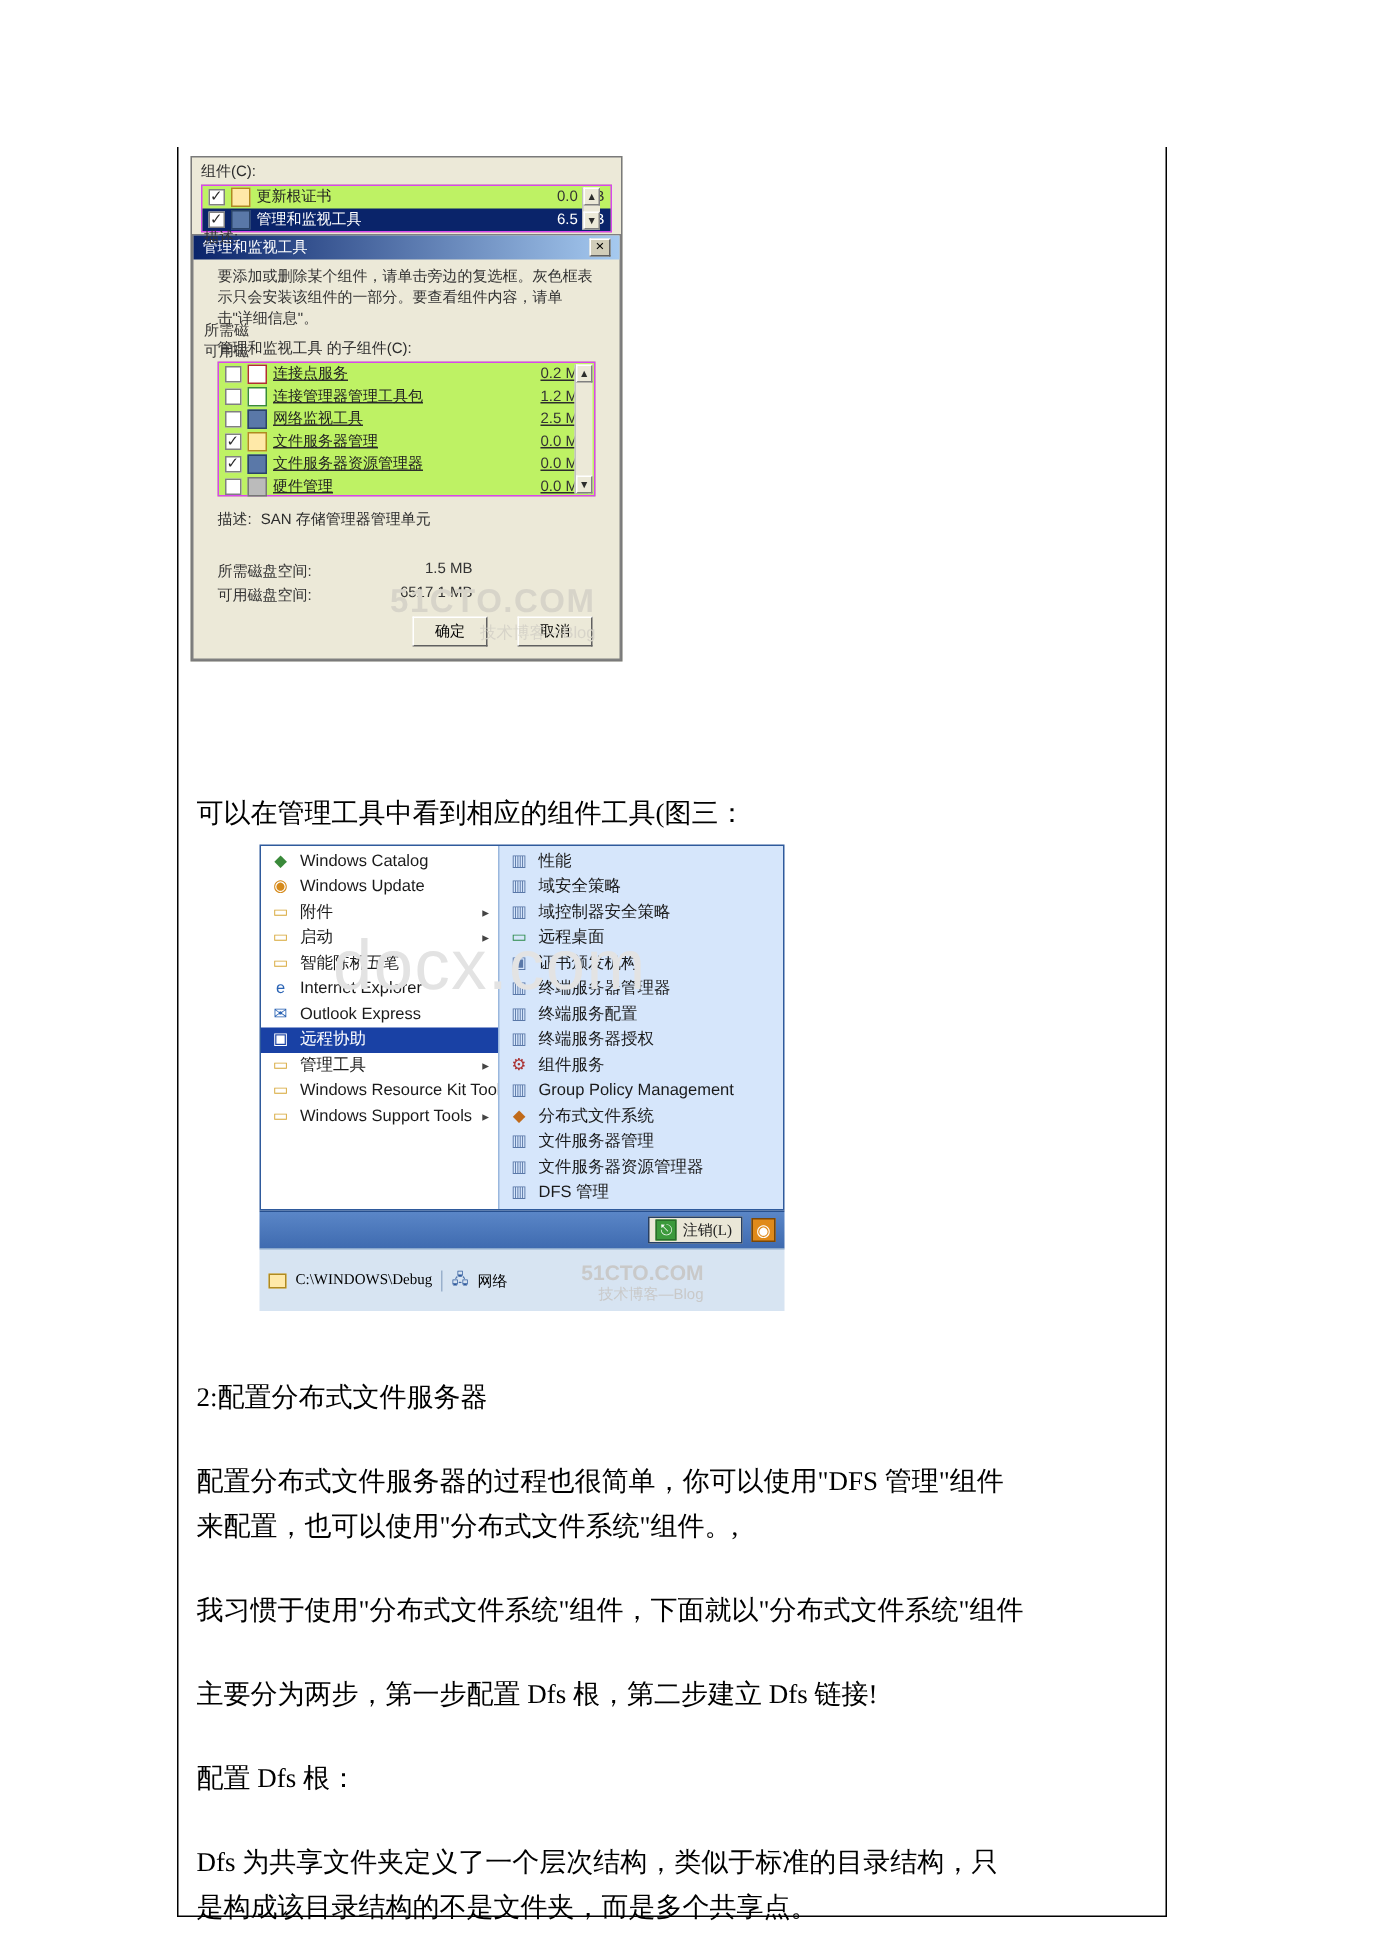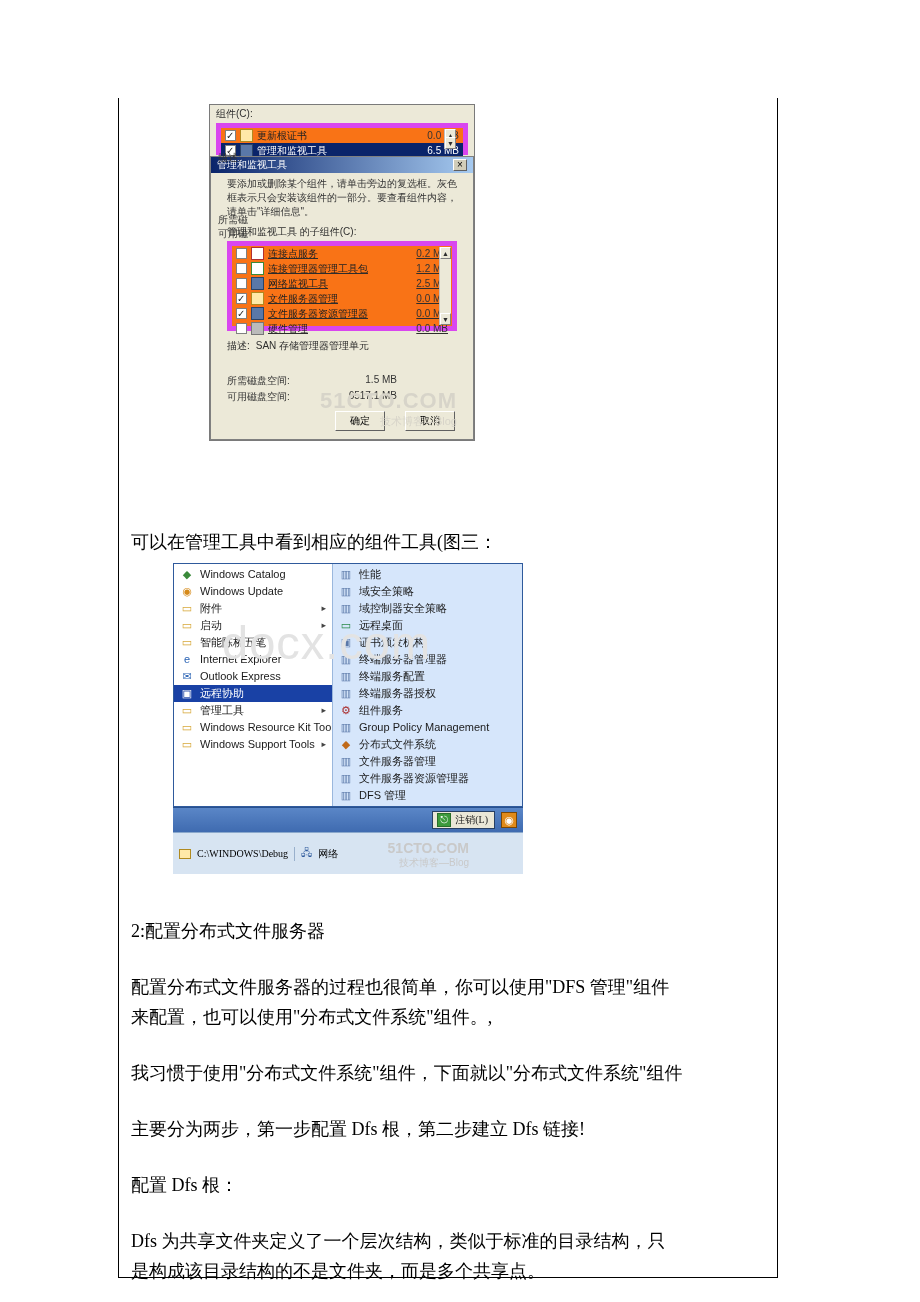--- a/index.html
+++ b/index.html
@@ -22,36 +22,35 @@
     height: 1180px;
     background: #fff;
   }
   .inner {
     padding: 6px 8px 20px 8px;
   }
 
   
   .dialog {
     position: relative;
-    width: 266px;
-    margin-left: 82px;
+    width: 288px;
     background: #ece9d8;
     border: 1px solid #7a7a7a;
     font-family: "Microsoft YaHei", "SimSun", sans-serif;
     font-size: 10px;
     color: #2d2d2d;
   }
   .dlg-label {
     font-size: 10px;
     padding: 2px 6px 2px 6px;
     color: #2d2d2d;
   }
   .list {
-    background: #f97316;
-    border: 5px solid #d946ef;
+    background: #bef264;
+    border: 1px solid #d946ef;
     margin: 0 6px;
   }
   .list .row {
     display: flex;
     align-items: center;
     padding: 1px 4px;
     font-size: 10px;
     line-height: 13px;
     color: #222;
   }

